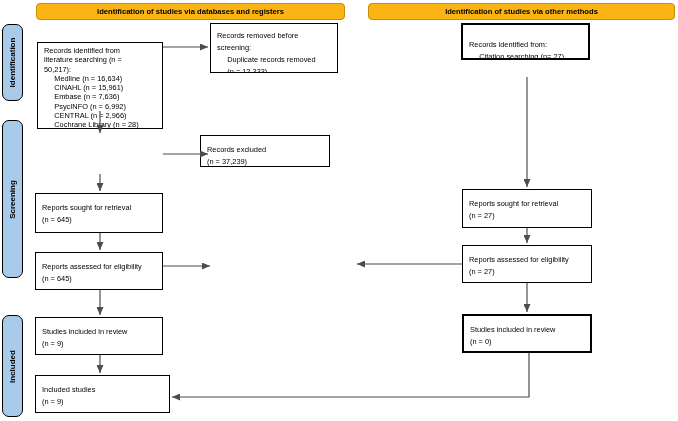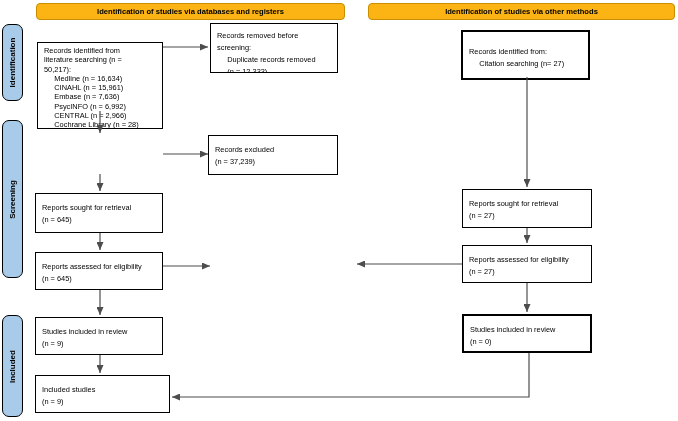--- a/index.html
+++ b/index.html
@@ -76,24 +76,24 @@
 (n = 645)</div>
   <div class="box" style="left:35px;top:317px;width:128px;height:38px;">Studies included in review
 (n = 9)</div>
   <div class="box" style="left:35px;top:375px;width:135px;height:38px;">Included studies
 (n = 9)</div>
 
   <div class="box m1" style="left:210px;top:23px;width:128px;height:50px;">Records removed before
 screening:
      Duplicate records removed
      (n = 12,333)</div>
-  <div class="box" style="left:208px;top:135px;width:130px;height:40px;">Records excluded
+  <div class="box" style="left:200px;top:135px;width:130px;height:32px;">Records excluded
 (n = 37,239)</div>
 
-  <div class="box r1" style="left:461px;top:30px;width:129px;height:50px;">Records identified from:
+  <div class="box r1" style="left:461px;top:23px;width:129px;height:37px;">Records identified from:
      Citation searching (n= 27)</div>
   <div class="box" style="left:462px;top:189px;width:130px;height:39px;">Reports sought for retrieval
 (n = 27)</div>
   <div class="box" style="left:462px;top:245px;width:130px;height:38px;">Reports assessed for eligibility
 (n = 27)</div>
   <div class="box r4" style="left:462px;top:314px;width:130px;height:39px;">Studies included in review
 (n = 0)</div>
 
   <svg class="arrows" viewBox="0 0 678 421">
     <defs>

